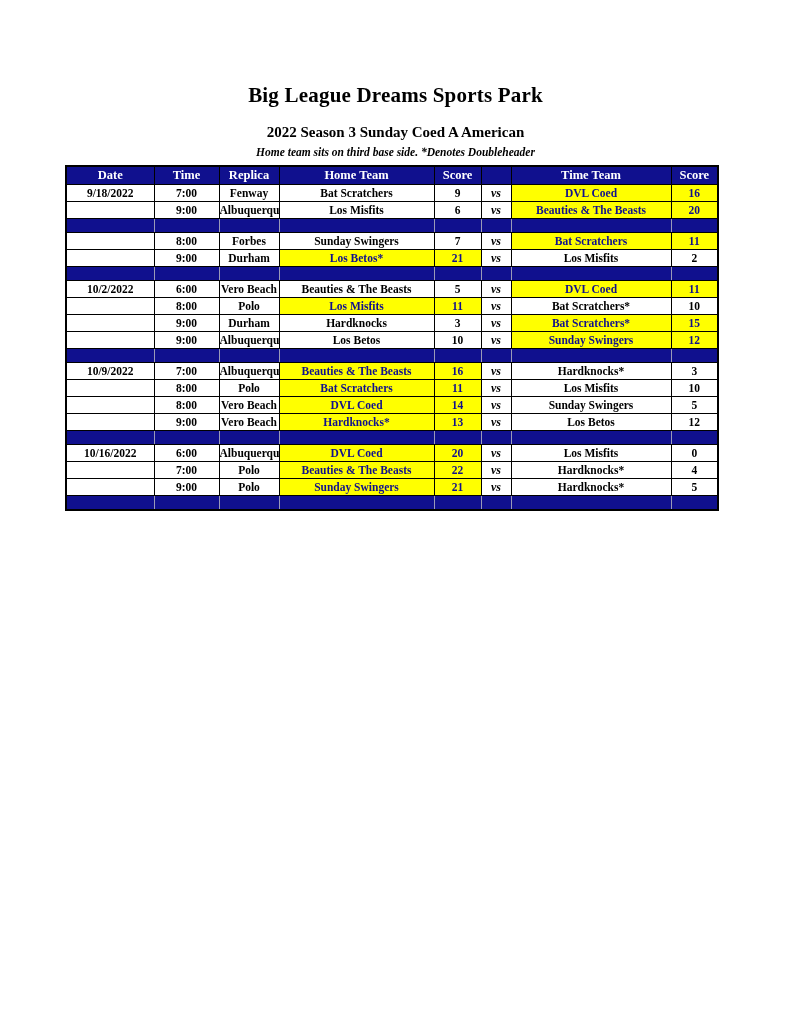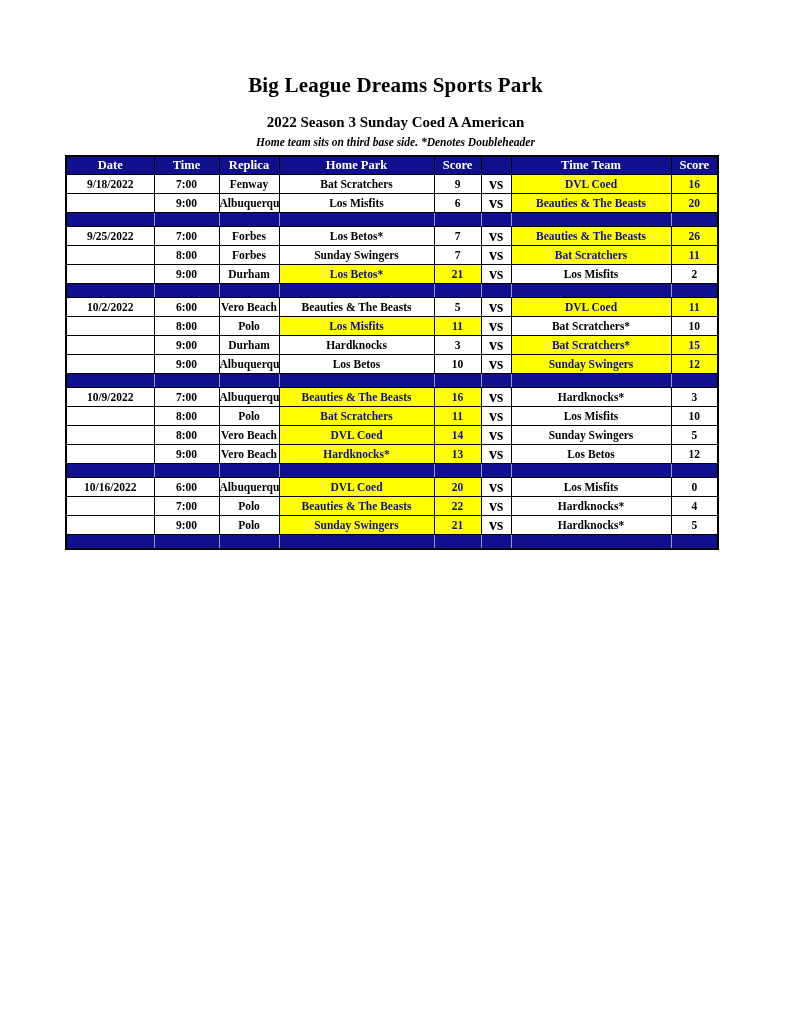--- a/index.html
+++ b/index.html
@@ -10,21 +10,21 @@
   body {
     width: 791px;
     height: 1024px;
     font-family: "Liberation Serif", serif;
     position: relative;
   }
   .page {
     padding-top: 71px;
   }
   .title {
-    margin: 2px;
+    margin: 12px;
     text-align: center;
     font-size: 21px;
     font-weight: bold;
     color: #000000;
     letter-spacing: 0.2px;
   }
   .subtitle {
     margin: 16px 0 0 0;
     text-align: center;
     font-size: 15px;
@@ -62,21 +62,22 @@
     height: 17px;
   }
   tr.game td {
     background: #FFFFFF;
     color: #000000;
     font-weight: bold;
     font-size: 11.5px;
     height: 16px;
   }
   tr.game td.vs {
-    font-size: 16px;
+    font-size: 12px;
+    font-style: italic;
     margin-left: 48px;
   }
   tr.game td.win {
     background: var(--yellow, #FFFF00);
     color: var(--navy, #10108E);
   }
   tr.sep td {
     background: var(--navy, #10108E);
     height: 13px;
     border-left: 1px solid #9a9ab8;
@@ -102,21 +103,21 @@
         <col style="width:47px">
         <col style="width:30px">
       <col style="width:160px">
         <col style="width:47px">
     </colgroup>
     <tbody id="schedule-body">
         <tr class="head">
           <td>Date</td>
           <td>Time</td>
           <td>Replica</td>
-          <td>Home Park</td>
+          <td>Home Team</td>
           <td>Score</td>
           <td></td>
           <td>Time Team</td>
           <td>Score</td>
         </tr>
         <tr class="game">
           <td>9/18/2022</td>
           <td>7:00</td>
           <td>Fenway</td>
           <td>Bat Scratchers</td>
@@ -139,30 +140,20 @@
           <td></td>
           <td></td>
           <td></td>
           <td></td>
           <td></td>
           <td></td>
           <td></td>
           <td></td>
         </tr>
         <tr class="game">
-          <td>9/25/2022</td>
-          <td>7:00</td>
-          <td>Forbes</td>
-          <td>Los Betos*</td>
-          <td>7</td>
-          <td class="vs">vs</td>
-          <td class="win">Beauties &amp; The Beasts</td>
-          <td class="win">26</td>
-        </tr>
-        <tr class="game">
           <td></td>
           <td>8:00</td>
           <td>Forbes</td>
           <td>Sunday Swingers</td>
           <td>7</td>
           <td class="vs">vs</td>
           <td class="win">Bat Scratchers</td>
           <td class="win">11</td>
         </tr>
         <tr class="game">

